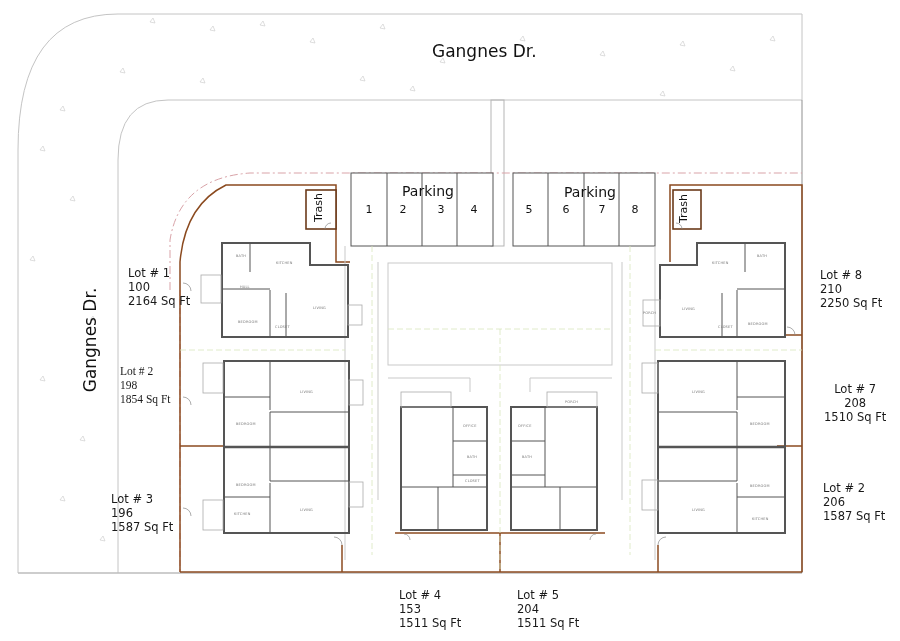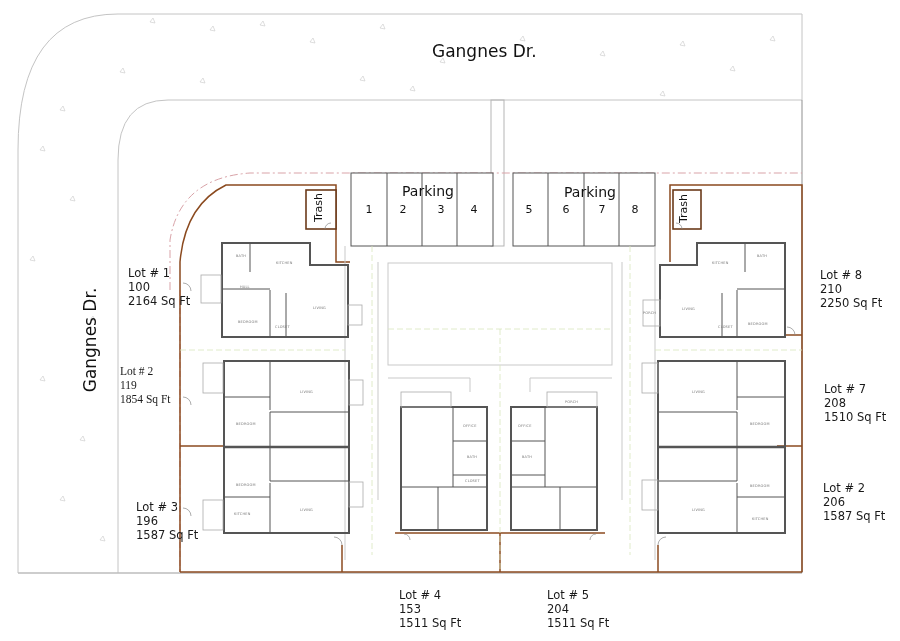--- a/index.html
+++ b/index.html
@@ -165,44 +165,44 @@
 <div class="trash" style="left:304px;top:201px;">Trash</div>
 <div class="trash" style="left:669px;top:202px;">Trash</div>
 
 <div class="label" style="left:128px;top:266px;">
   <div>Lot # 1</div>
   <div>100</div>
   <div>2164 Sq Ft</div>
 </div>
 <div class="label" style="left:120px;top:364px;font-family:Liberation Serif, serif;">
   <div>Lot # 2</div>
-  <div>119</div>
+  <div>198</div>
   <div>1854 Sq Ft</div>
 </div>
-<div class="label" style="left:136px;top:492px;margin-top:8px;">
+<div class="label" style="left:111px;top:492px;">
   <div>Lot # 3</div>
   <div>196</div>
   <div>1587 Sq Ft</div>
 </div>
 <div class="label" style="left:399px;top:588px;">
   <div>Lot # 4</div>
   <div>153</div>
   <div>1511 Sq Ft</div>
 </div>
-<div class="label" style="left:547px;top:588px;">
+<div class="label" style="left:517px;top:588px;">
   <div>Lot # 5</div>
   <div>204</div>
   <div>1511 Sq Ft</div>
 </div>
 <div class="label" style="left:823px;top:481px;">
   <div>Lot # 2</div>
   <div>206</div>
   <div>1587 Sq Ft</div>
 </div>
-<div class="label" style="left:824px;top:382px;">
+<div class="label" style="left:824px;top:382px;text-align:center;">
   <div>Lot # 7</div>
   <div>208</div>
   <div>1510 Sq Ft</div>
 </div>
 <div class="label" style="left:820px;top:268px;">
   <div>Lot # 8</div>
   <div>210</div>
   <div>2250 Sq Ft</div>
 </div>
 

